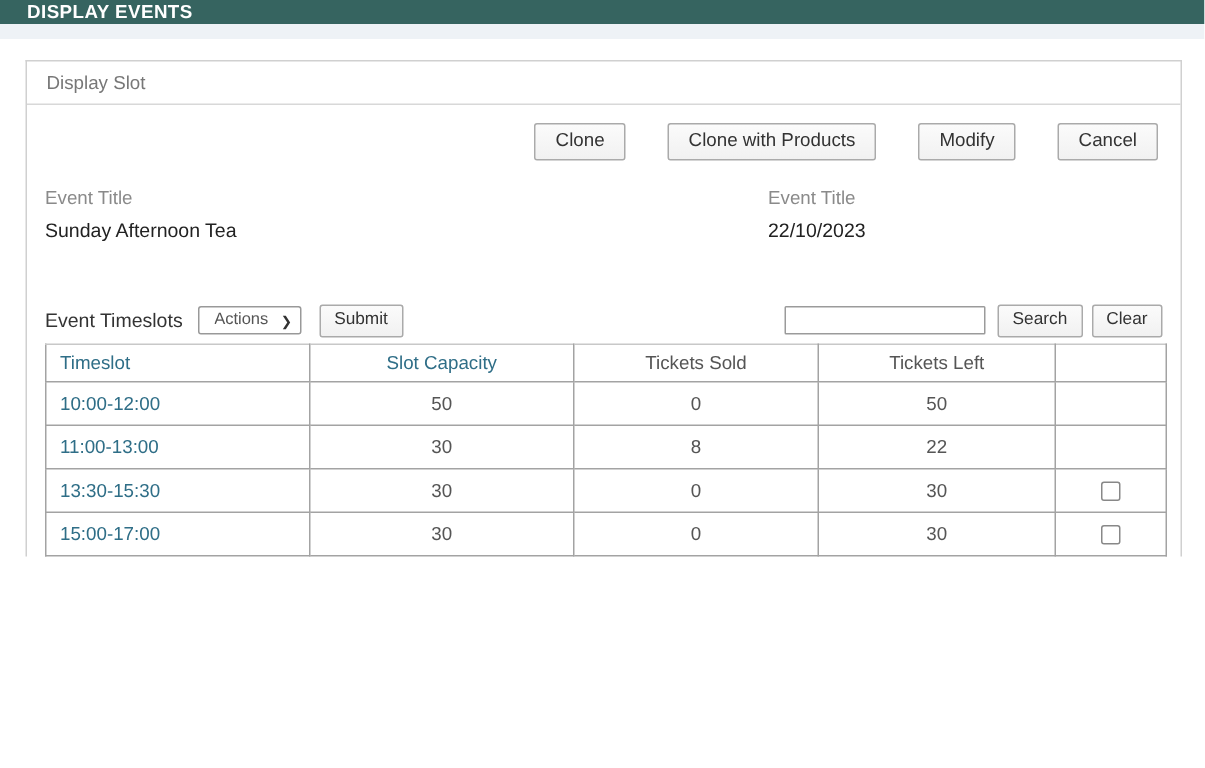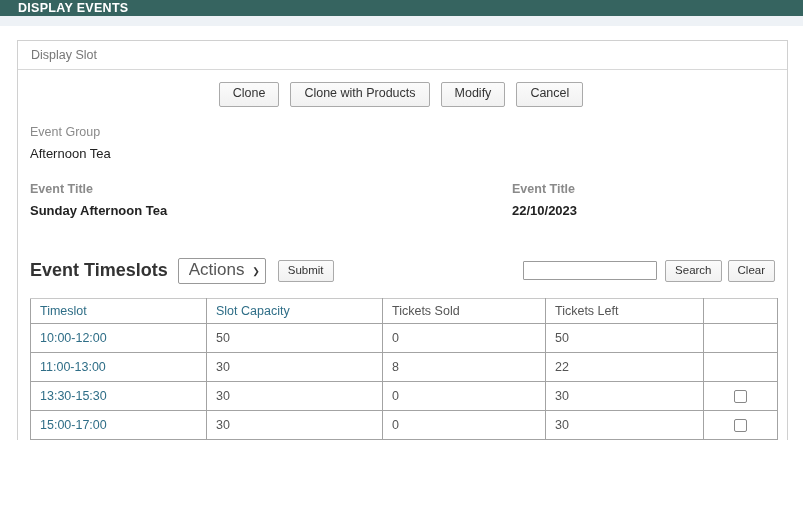--- a/index.html
+++ b/index.html
@@ -57,22 +57,22 @@
     font-size: 12.5px;
   }
   .panel-body {
     padding: 12px 12px 0 12px;
     box-sizing: border-box;
   }
 
   
   .btn-row {
     display: flex;
-    justify-content: center;
-    gap: 11px;
+    justify-content: flex-end;
+    gap: 28px;
     padding-right: 3px;
   }
   .btn {
     font-family: "Liberation Sans", sans-serif;
     font-size: 12.5px;
     color: #333333;
     background: linear-gradient(#fbfbfb, #f1f1f1);
     border: 1px solid #aaaaaa;
     border-radius: 2px;
     padding: 4px 13px 5px 13px;
@@ -111,36 +111,36 @@
   }
 
   
   .ts-toolbar {
     margin-top: 42px;
     display: flex;
     align-items: center;
     height: 22px;
   }
   .ts-title {
-    font-size: 18px;
-    font-weight: bold;
+    font-size: 13px;
+    font-weight: normal;
     color: #333333;
     margin-right: 10px;
     white-space: nowrap;
   }
   .select-wrap {
     position: relative;
     display: inline-flex;
     align-items: center;
   }
   .actions-select {
     appearance: none;
     -webkit-appearance: none;
     font-family: "Liberation Sans", sans-serif;
-    font-size: 17px;
+    font-size: 11px;
     color: #555555;
     background: #ffffff;
     border: 1px solid #999999;
     border-radius: 2px;
     padding: 2px 20px 3px 10px;
     cursor: pointer;
     line-height: 1.1;
   }
   .select-chevron {
     position: absolute;
@@ -163,21 +163,21 @@
     padding: 0 4px;
     background: #ffffff;
     color: #333333;
   }
   .toolbar-gap-8 { width: 8px; }
   .toolbar-gap-6 { width: 6px; }
   .toolbar-gap-12 { width: 12px; }
 
   
   .grid {
-    margin-top: 16px;
+    margin-top: 4px;
     border-collapse: collapse;
     width: 747px;
     table-layout: fixed;
   }
   .grid th, .grid td {
     border: 1px solid #a3a3a3;
     font-weight: normal;
     font-size: 12.5px;
     box-sizing: border-box;
   }
@@ -201,21 +201,21 @@
   .col-left     { width: 158px; }
   .col-check    { width: 74px; }
 
   .th-link {
     color: #2f6e87;
     text-decoration: none;
     cursor: pointer;
   }
   .th-plain { color: #555555; }
   .ta-left  { text-align: left; }
-  .ta-right { text-align: left; }
+  .ta-right { text-align: center; }
   .ta-center{ text-align: center; }
 
   .cell-link {
     color: #2f6e87;
     text-decoration: none;
     cursor: pointer;
   }
   .row-check {
     width: 13px;
     height: 13px;
@@ -252,26 +252,20 @@
 
       <div class="btn-row">
         <button class="btn">Clone</button>
         <button class="btn">Clone with Products</button>
         <button class="btn">Modify</button>
         <button class="btn">Cancel</button>
       </div>
 
       <div class="field-grid">
 
-        <div class="field-row">
-          <div class="field field-col-1">
-            <div class="field-label">Event Group</div>
-            <div class="field-value">Afternoon Tea</div>
-          </div>
-        </div>
 
         <div class="field-row">
           <div class="field field-col-1">
             <div class="field-label">Event Title</div>
             <div class="field-value">Sunday Afternoon Tea</div>
           </div>
           <div class="field">
             <div class="field-label">Event Title</div>
             <div class="field-value">22/10/2023</div>
           </div>

